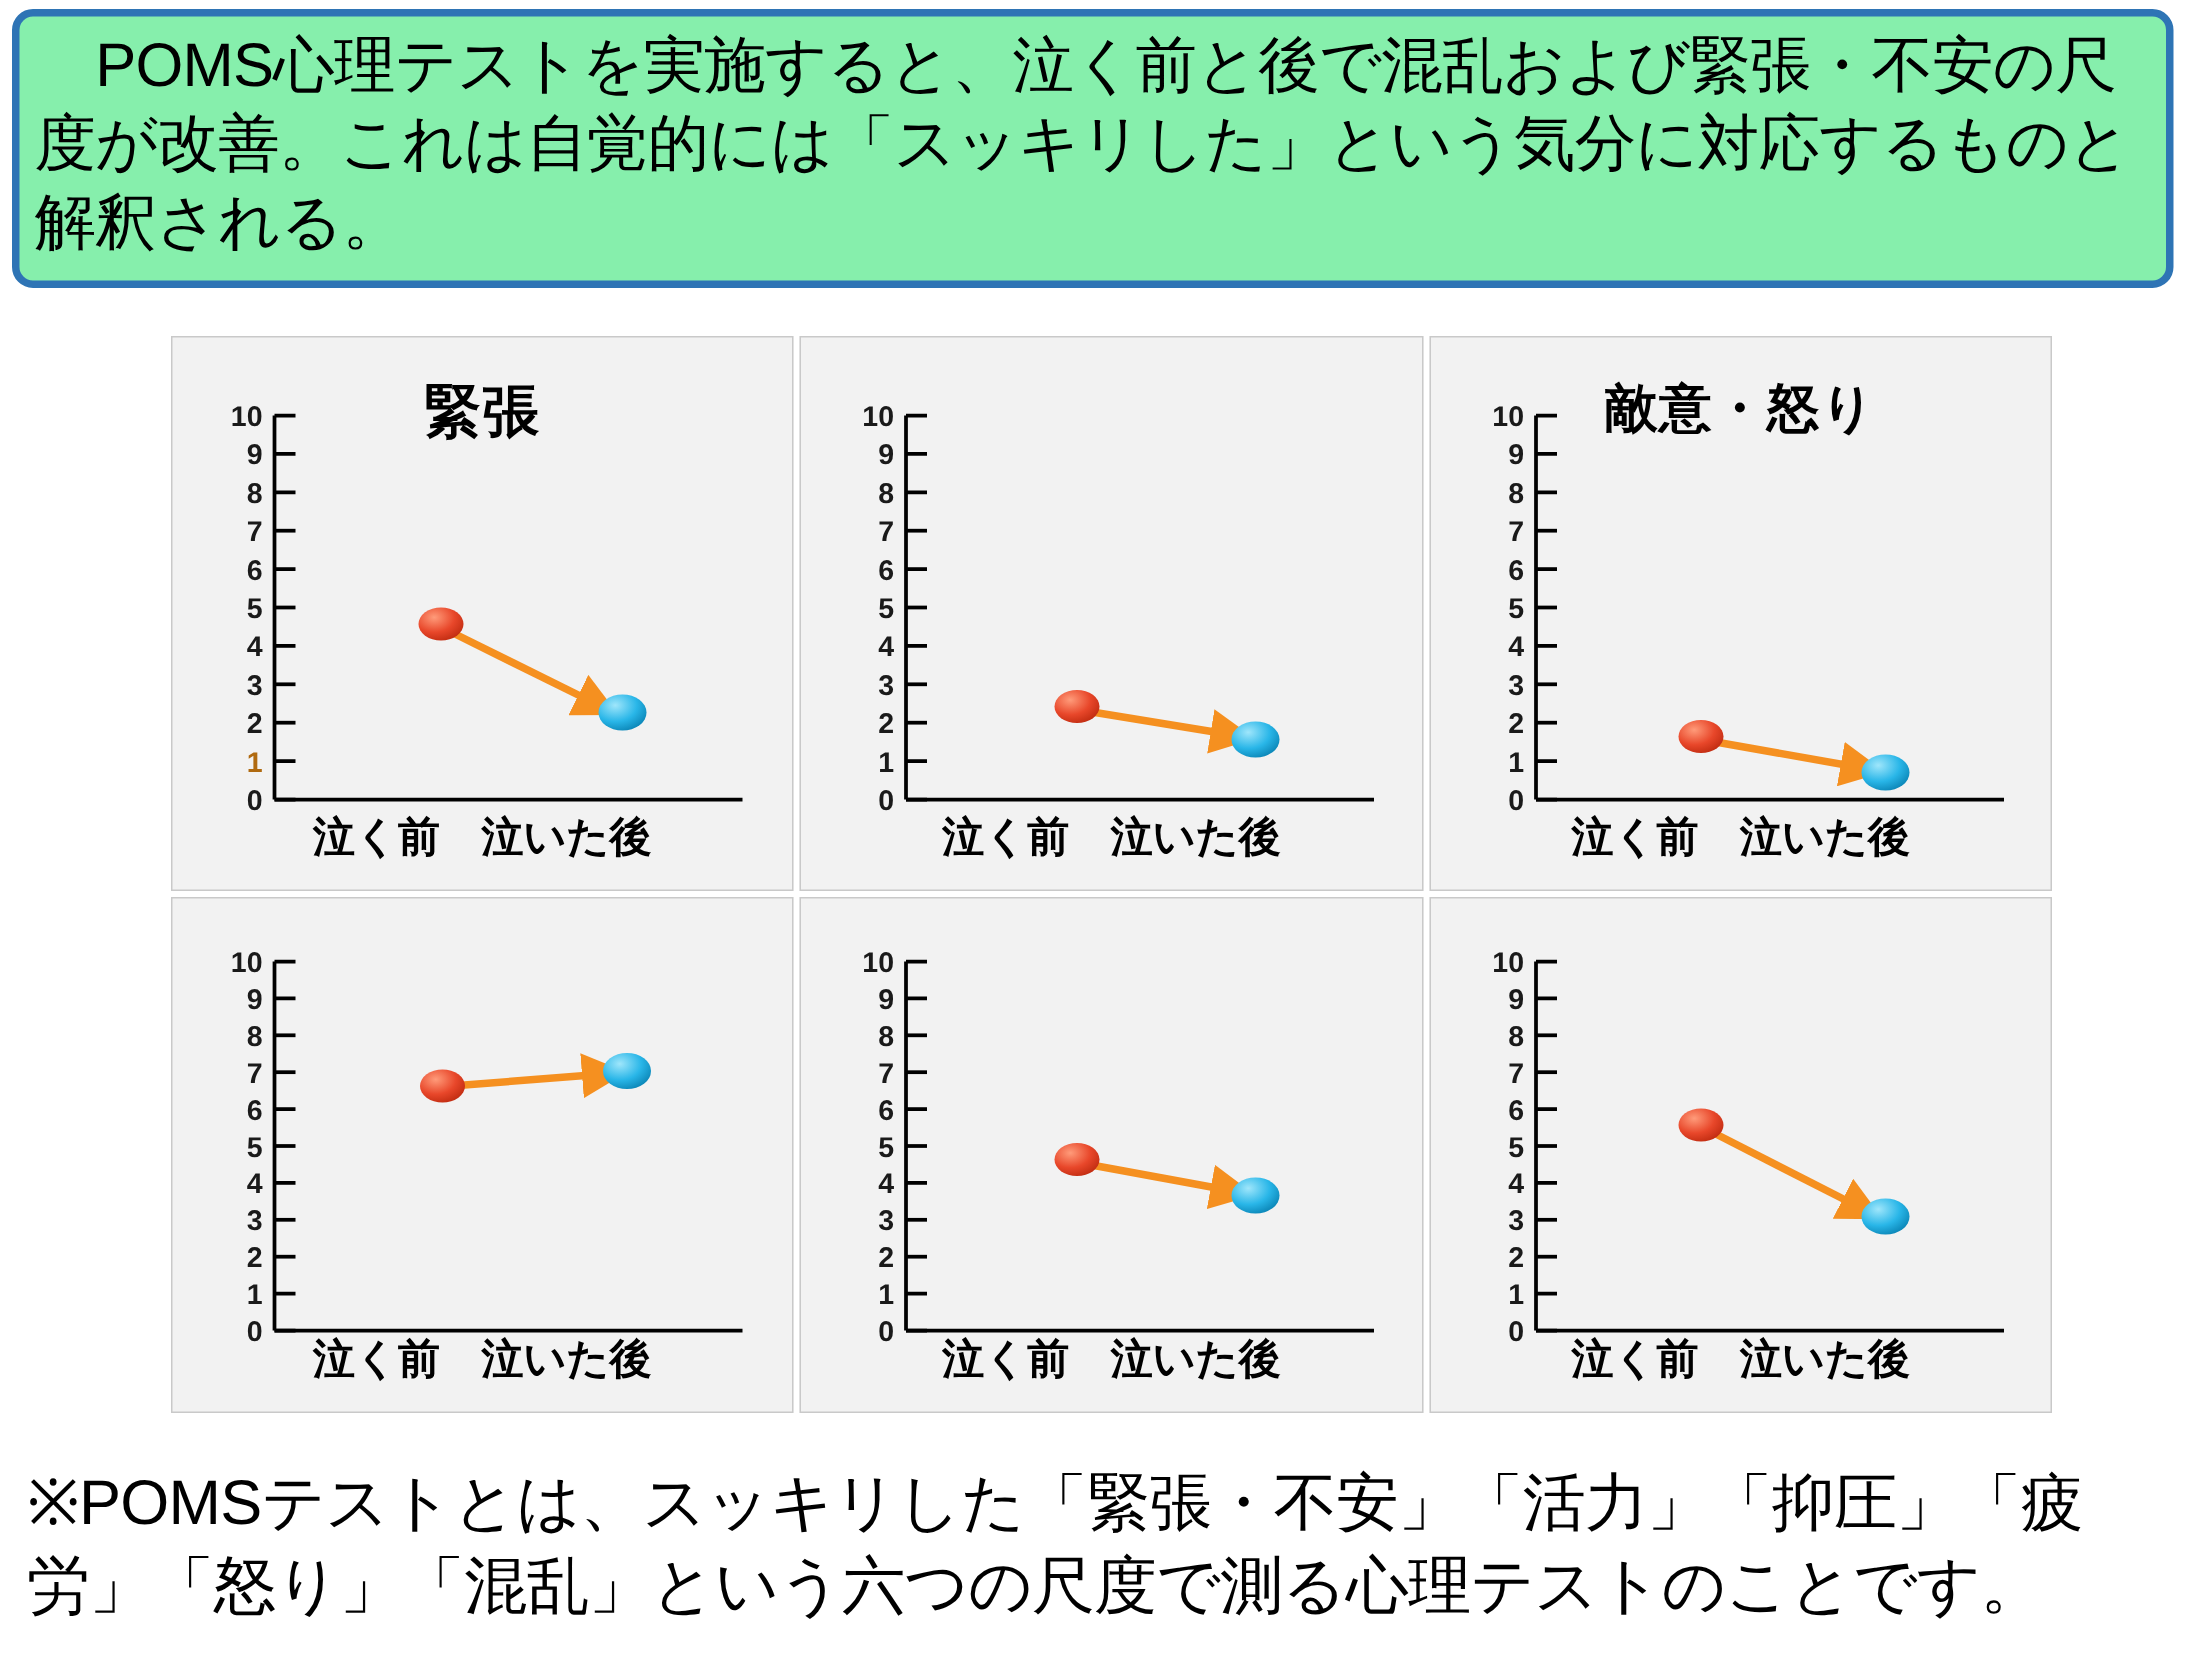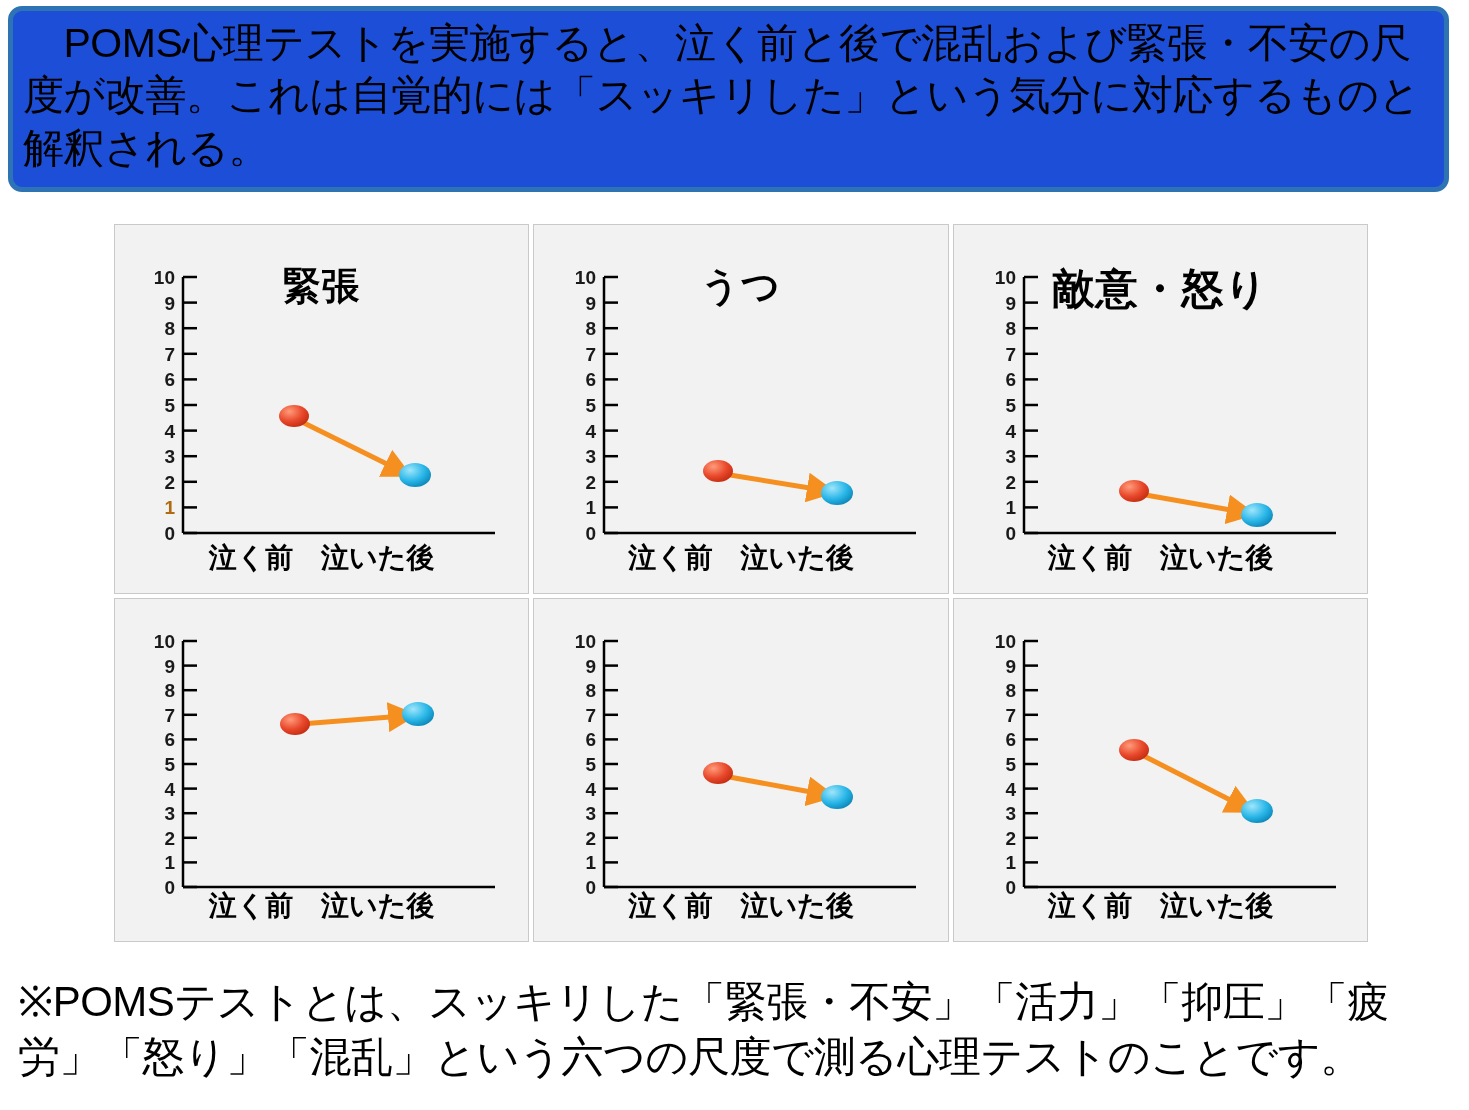--- a/index.html
+++ b/index.html
@@ -9,21 +9,21 @@
     font-family:"Liberation Sans", sans-serif;
     position:relative;
     overflow:hidden;
   }
   
   #callout{
     position:absolute;
     left:8px; top:6px; width:1441px; height:186px;
     border:5px solid #2e74b5;
     border-radius:14px;
-    background:#1d4ed8;
+    background:#86efac;
     box-sizing:border-box;
     padding:6px 10px 0 10px;
   }
   #callout p{
     margin:0;
     font-size:41px;
     line-height:1.28;
     letter-spacing:-0.5px;
     color:#000000;
     font-weight:400;
@@ -39,28 +39,28 @@
   }
   .panel{
     position:relative;
     background:#f2f2f2;
     border:1px solid #c9c9c9;
     box-sizing:border-box;
     margin:2px;
   }
   .panel .title{
     position:absolute;
-    top:36px; left:0; width:100%;
+    top:24px; left:0; width:100%;
     text-align:center;
     font-size:38px;
     font-weight:bold;
     color:#000;
     letter-spacing:1px;
   }
-  .panel.small-title .title{font-size:42px;}
+  .panel.small-title .title{font-size:35px;}
   .plot{
     position:absolute;
     left:0; top:0; right:0; bottom:0;
   }
   .plot svg{display:block;}
   .xlabels{
     position:absolute;
     bottom:16px; left:0; width:100%;
     text-align:center;
     font-size:28px;
@@ -142,21 +142,20 @@
         <ellipse cx="300" cy="250" rx="16" ry="12" fill="url(#bg1)"></ellipse>
       </svg>
     </div>
     <div class="xlabels">
       <span>泣く前</span>
       <span>泣いた後</span>
     </div>
   </div>
 
   <div class="panel">
-    <div class="title">うつ</div>
     <div class="plot">
       <svg width="420" height="374" viewBox="0 0 420 374">
         <g stroke="#000" stroke-width="2.5">
           <line x1="70" y1="52" x2="70" y2="308"></line>
           <line x1="70" y1="52" x2="84" y2="52"></line>
           <line x1="70" y1="77.6" x2="84" y2="77.6"></line>
           <line x1="70" y1="103.2" x2="84" y2="103.2"></line>
           <line x1="70" y1="128.8" x2="84" y2="128.8"></line>
           <line x1="70" y1="154.4" x2="84" y2="154.4"></line>
           <line x1="70" y1="180" x2="84" y2="180"></line>

